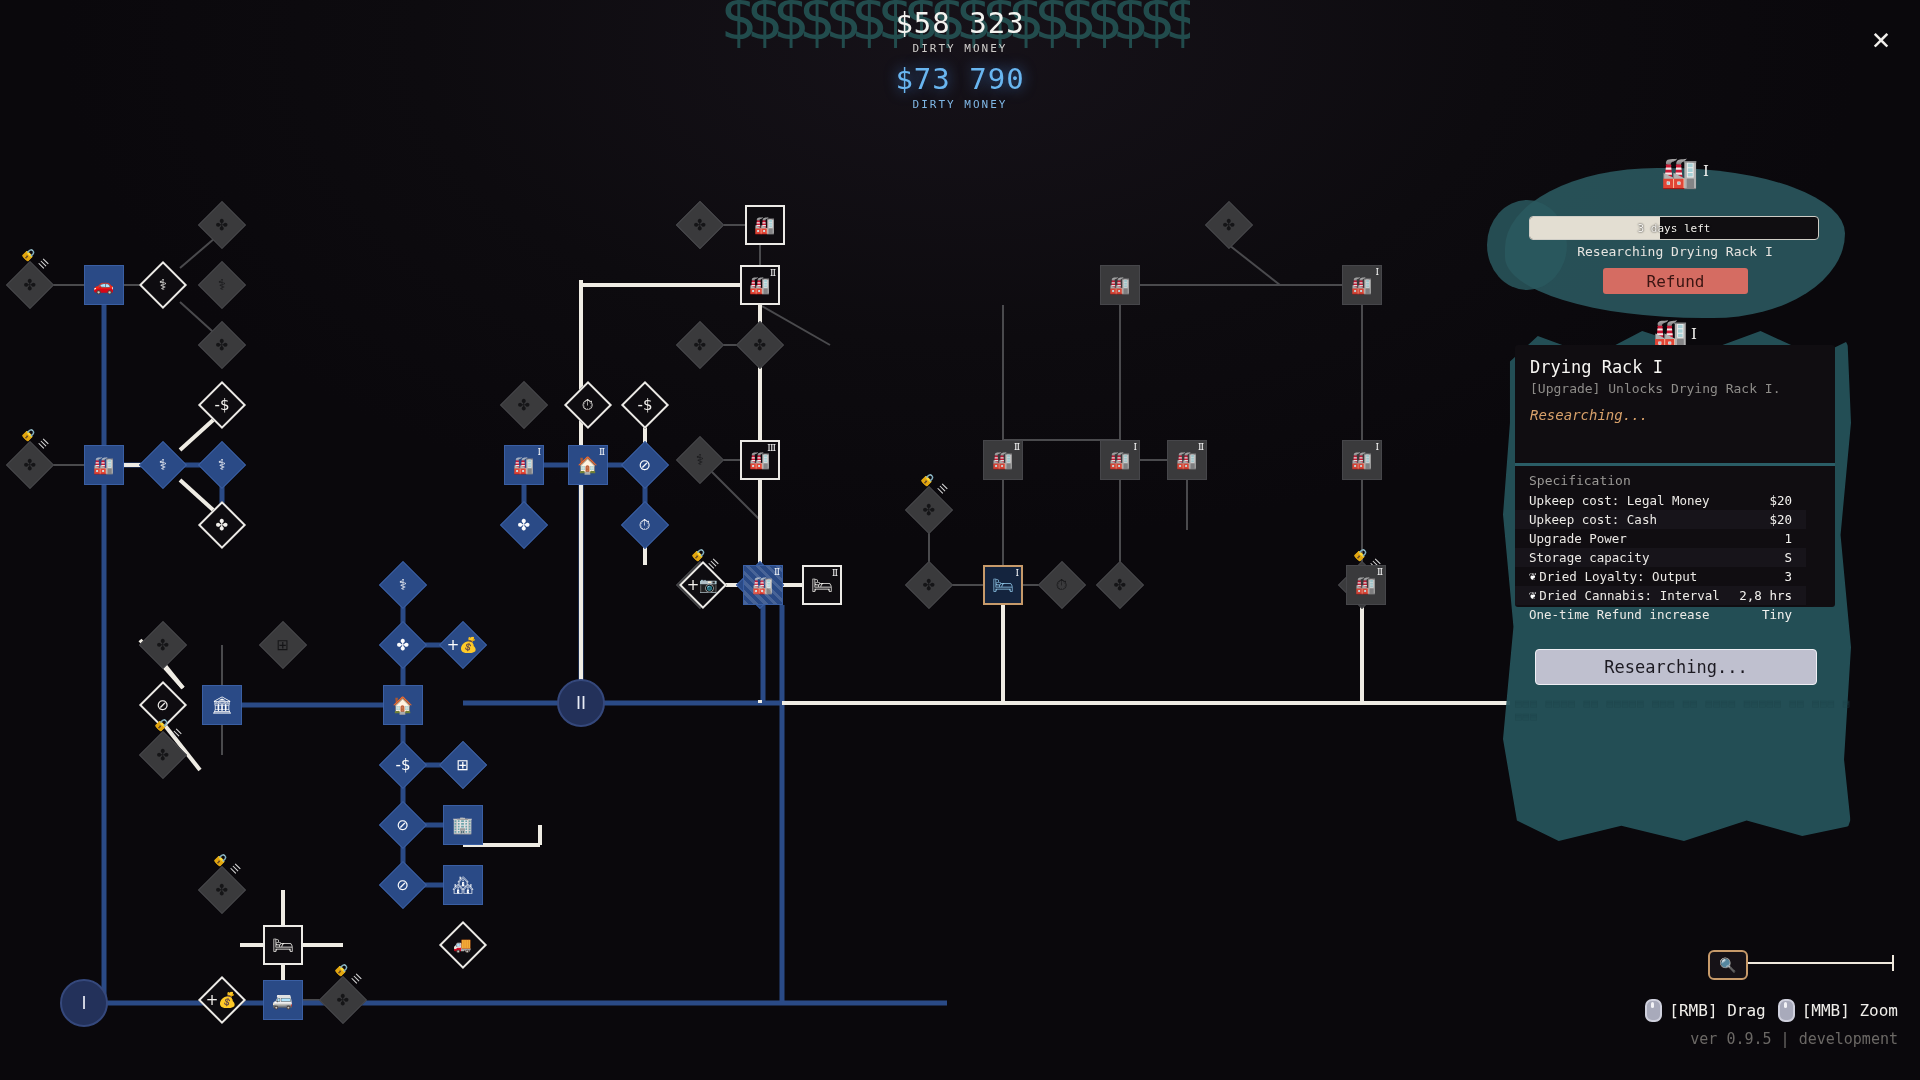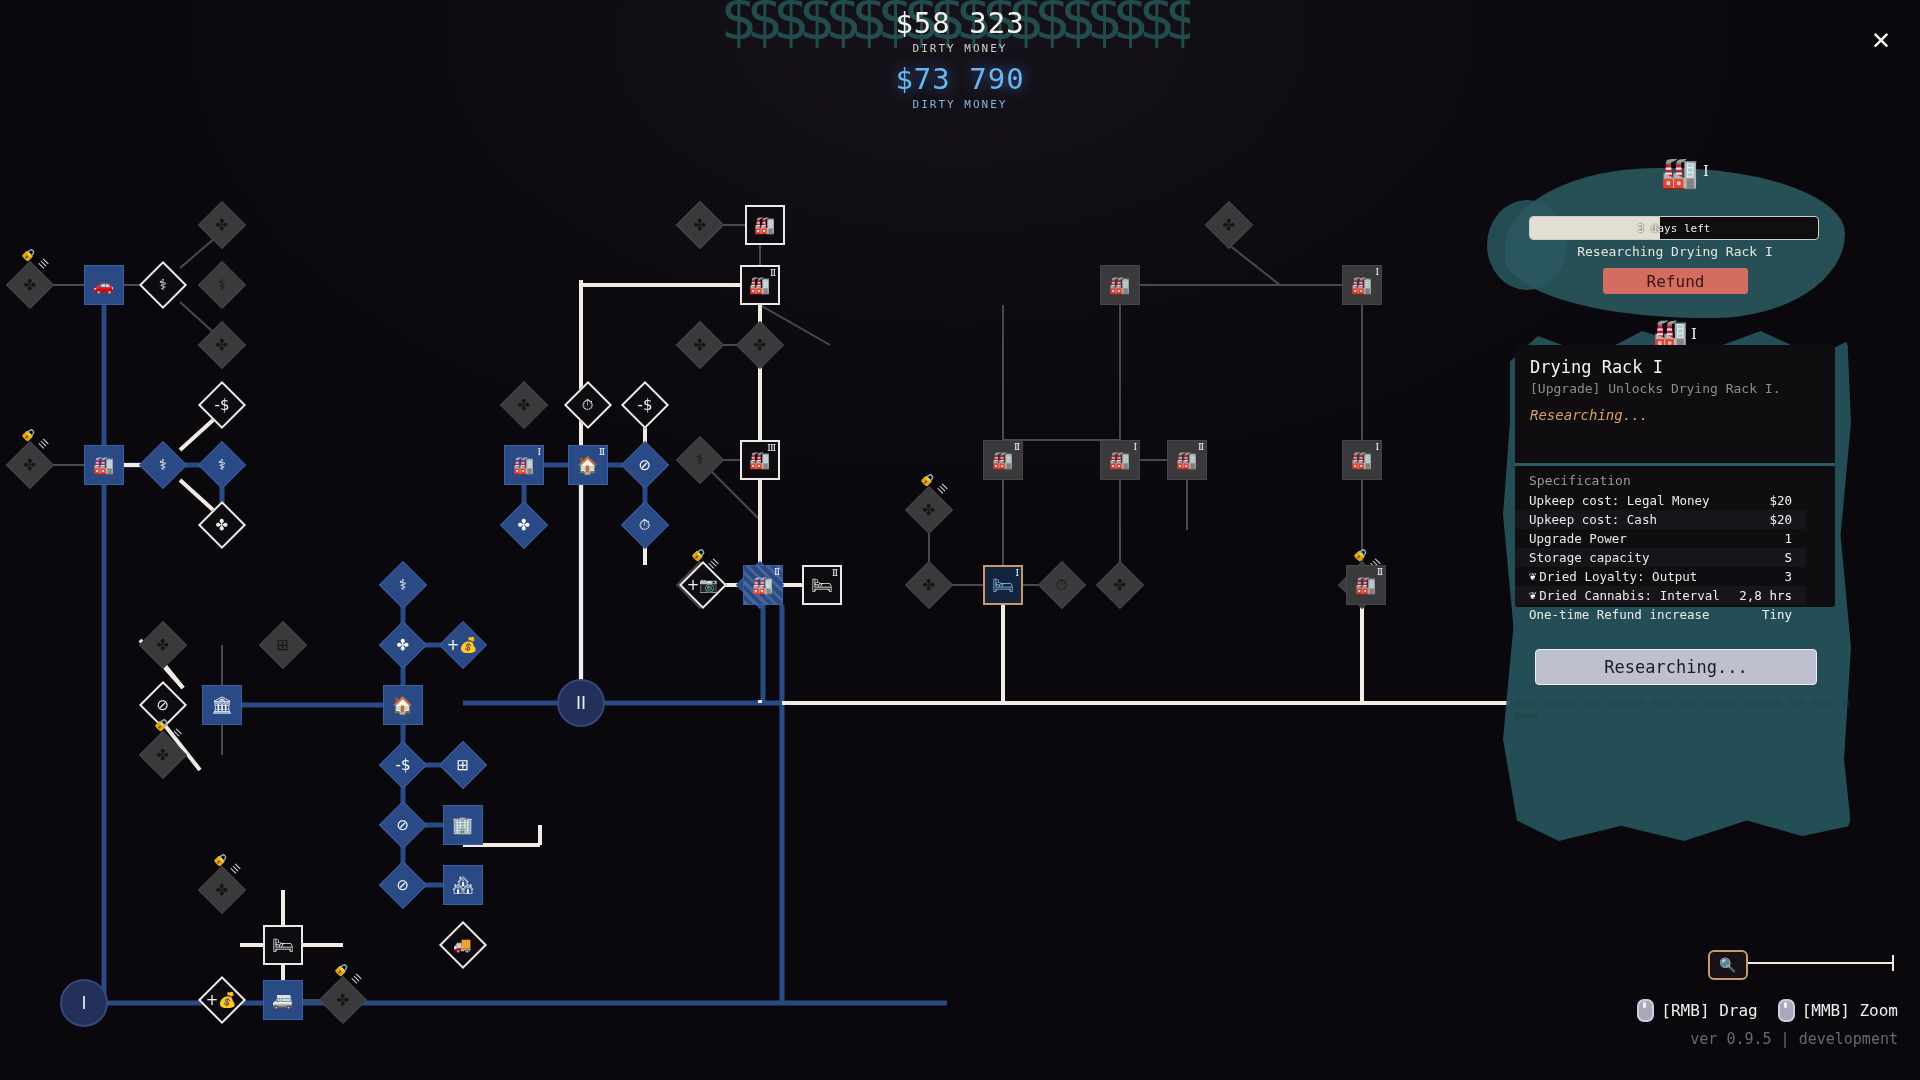--- a/index.html
+++ b/index.html
@@ -129,21 +129,21 @@
       line-height:13px;word-break:break-all;}
 
   
   #zoomctl{position:absolute;right:22px;bottom:100px;width:190px;height:34px;}
   #zoomctl .track{position:absolute;left:22px;right:4px;top:16px;height:2px;background:#efe8dd;}
   #zoomctl .end{position:absolute;right:4px;top:9px;width:2px;height:16px;background:#efe8dd;}
   #zoomctl .knob{position:absolute;left:0;top:4px;width:36px;height:26px;
       border:2px solid #c79a6a;border-radius:6px;background:#161217;
       display:flex;align-items:center;justify-content:center;font-size:14px;
       color:#efe8dd;cursor:pointer;}
-  #hints{position:absolute;right:22px;bottom:58px;display:flex;align-items:center;gap:20px;
+  #hints{position:absolute;right:22px;bottom:58px;display:flex;align-items:center;gap:12px;
       font-size:16px;color:#f0eeea;}
   #hints .mouse{width:13px;height:19px;border:2px solid #cfd0dd;border-radius:7px;
       background:#a8aabb;position:relative;display:inline-block;vertical-align:middle;}
   #hints .mouse:after{content:"";position:absolute;left:4px;top:1px;width:3px;height:6px;
       background:#f2f2f6;border-radius:2px;}
   #hints .grp{display:flex;align-items:center;gap:7px;}
   #ver{position:absolute;right:22px;bottom:32px;font-size:15px;color:#6b6865;}
 </style>
 </head>
 <body>

